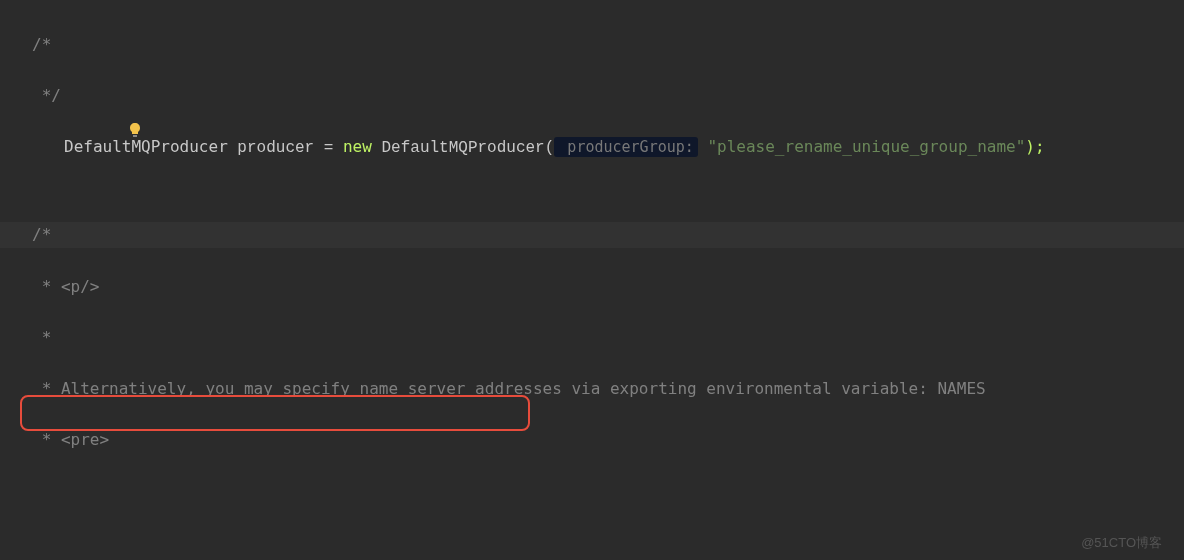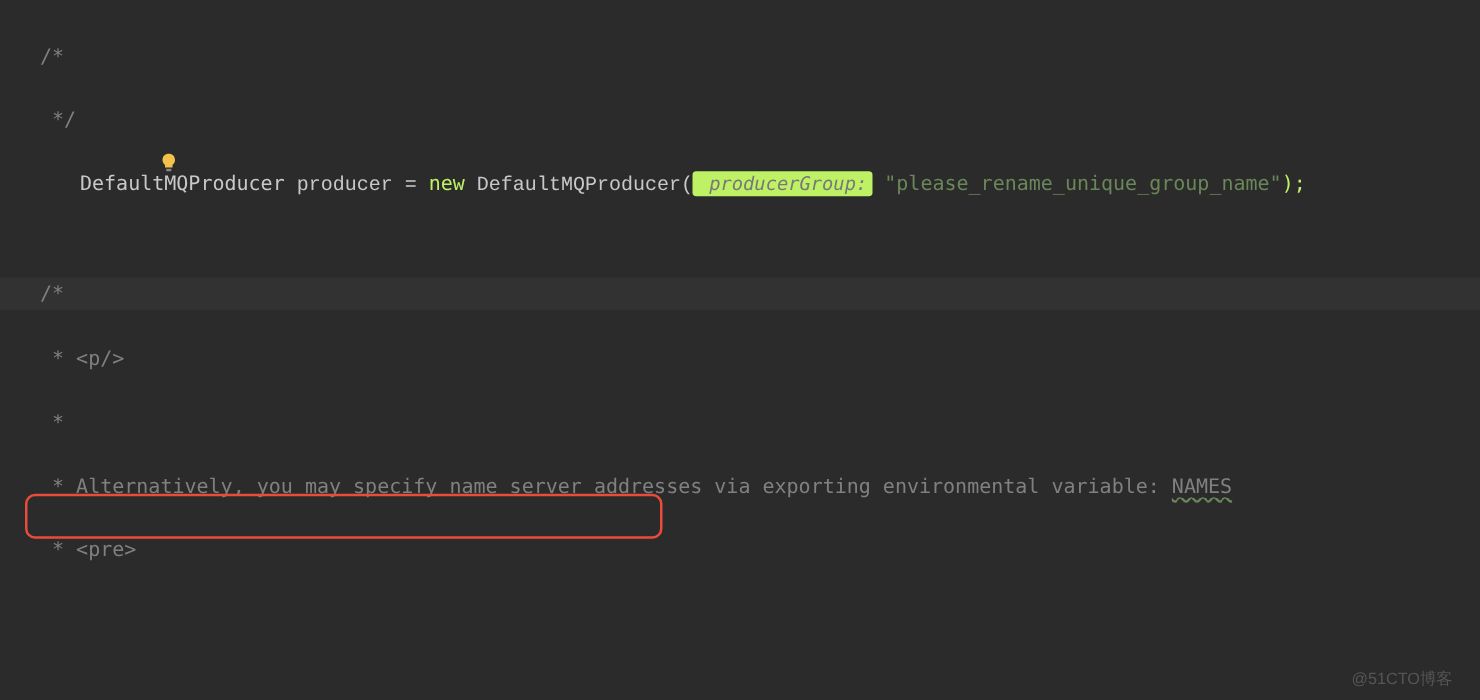--- a/index.html
+++ b/index.html
@@ -32,36 +32,34 @@
       color: #808080;
     }
     .keyword {
       color: #bef264;
     }
     .string {
       color: #6a8759;
     }
     .param-hint {
       color: #787878;
-      background-color: #bef264;
+      background-color: #0f172a;
       padding: 1px 4px;
       border-radius: 3px;
-      font-style: italic;
       font-size: 15px;
     }
     .identifier {
       color: #c8c8c8;
       margin-left: 32px;
     }
     .plain {
       color: #c8c8c8;
       font-family: Liberation Mono, monospace;
     }
     .typo-underline {
-      text-decoration: underline;
       text-decoration-style: wavy;
       text-decoration-color: #6a8759;
       text-underline-offset: 3px;
       margin-top: 31px;
     }
     .caret-area {
       background-color: #323232;
     }
     .bulb-icon {
       position: absolute;

